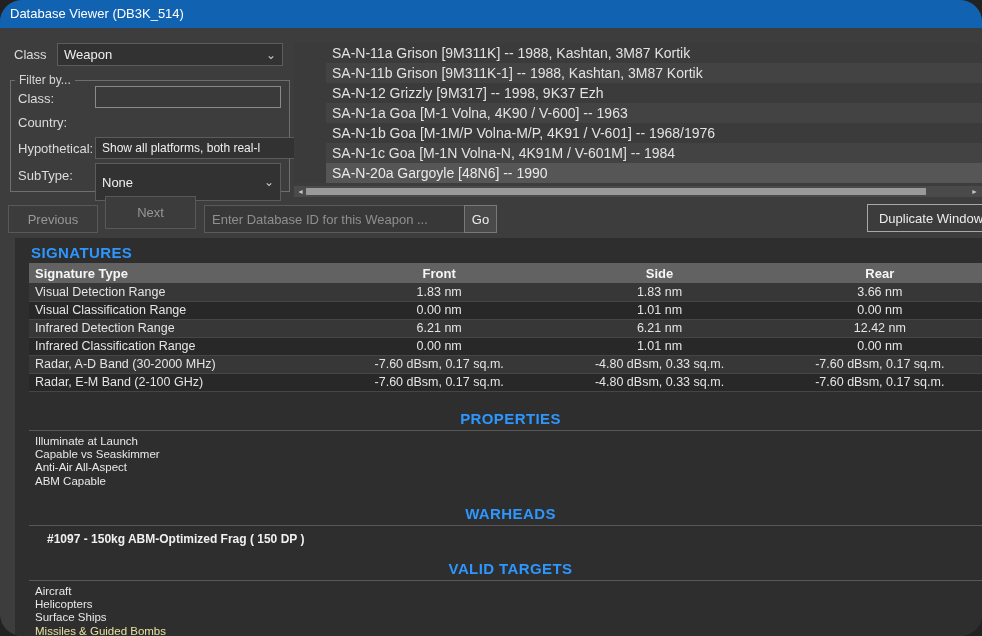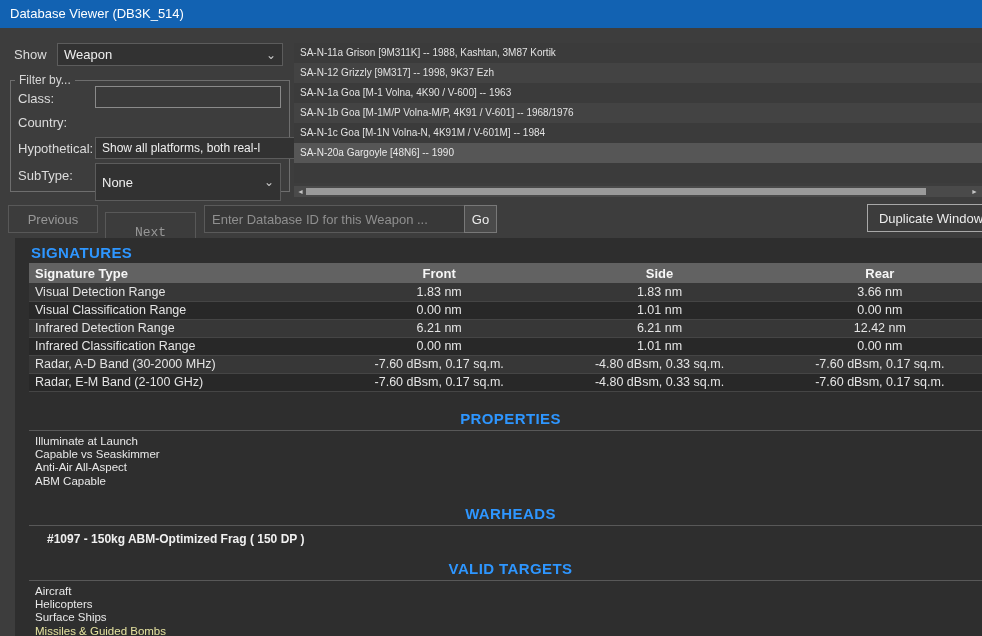--- a/index.html
+++ b/index.html
@@ -2,20 +2,21 @@
 <html style="--titlebar_bg: #1262b2; --panel_bg: #3d3d3d; --content_bg: #2e2e2e; --heading_text: #2e96ff; --target_highlight: #e6e3a0;"><head>
 <meta charset="utf-8">
 <style>
   * { margin:0; padding:0; box-sizing:border-box; }
   html,body { width:982px; height:636px; background:#222; }
   #app {
     position:relative; width:982px; height:636px; overflow:hidden;
     background:var(--panel_bg,#3d3d3d);
     font-family:"Liberation Sans","DejaVu Sans",sans-serif;
     color:#e6e6e6;
+    border-radius:22px;
   }
   .titlebar {
     position:absolute; left:0; top:0; width:100%; height:28px;
     background:var(--titlebar_bg,#1262b2); color:#fff;
     font-size:13px; line-height:28px; padding-left:10px;
   }
   .label { position:absolute; font-size:13px; color:#dcdcdc; white-space:nowrap; }
   .dropdown {
     position:absolute; background:#323232; border:1px solid #5c5c5c;
     display:flex; align-items:center; justify-content:space-between;
@@ -26,21 +27,21 @@
   .groupbox { position:absolute; left:10px; top:80px; width:280px; height:112px; border:1px solid #6e6e6e; }
   .grouplabel { position:absolute; left:4px; top:-8px; background:var(--panel_bg,#3d3d3d); padding:0 4px; font-size:12px; color:#d6d6d6; }
   .textinput {
     position:absolute; background:#3a3a3a; border:1px solid #8a8a8a;
     color:#eee; font-size:13px; padding:0 7px; font-family:inherit; outline:none;
   }
   .textinput.dbid { border-color:#5a5a5a; background:#383838; }
   .textinput::placeholder { color:#8f8f8f; opacity:1; }
 
   .weapon-list { position:absolute; left:294px; top:43px; width:688px; height:140px; background:#3b3b3b; overflow:hidden; }
-  .wrow { height:20px; line-height:20px; padding-left:6px; font-size:10px; color:#e2e2e2; white-space:nowrap; }
+  .wrow { height:20px; line-height:20px; padding-left:6px; font-size:14px; color:#e2e2e2; white-space:nowrap;margin-left:32px; }
   .wrow:nth-child(even) { background:#434343; }
   .wrow.sel { background:#565656; color:#e9e9e9; }
 
   .hscroll { position:absolute; left:294px; top:186px; width:688px; height:11px; background:#4a4a4a; }
   .hthumb { position:absolute; left:12px; top:2px; width:620px; height:7px; background:#9a9a9a; }
   .scroll-arrow { position:absolute; font-size:7px; line-height:11px; top:0; color:#c4c4c4; }
 
   .btn {
     position:absolute; background:#3c3c3c; border:1px solid #585858; color:#ededed;
     font-size:13px; font-family:inherit; display:flex; align-items:center; justify-content:center;
@@ -74,21 +75,21 @@
 </style>
 </head>
 <body>
 
 <div id="app">
 
   <div class="titlebar">
     <span>Database Viewer (DB3K_514)</span>
   </div>
 
-  <span class="label" style="left:14px; top:47px;">Show</span>
+  <span class="label" style="left:14px; top:47px;">Class</span>
   <div class="dropdown" style="left:57px; top:43px; width:226px; height:23px;">
     <span class="val">Weapon</span>
     <span class="chev">⌄</span>
   </div>
 
   <div class="groupbox">
     <span class="grouplabel">Filter by...</span>
   </div>
   <span class="label" style="left:18px; top:91px;">Class:</span>
   <input class="textinput" style="left: 95px; top: 86px; width: 186px; height: 22px;" value="">
@@ -99,34 +100,35 @@
     <span class="chev">⌄</span>
   </div>
   <span class="label" style="left:18px; top:168px;">SubType:</span>
   <div class="dropdown" style="left:95px; top:163px; width:186px; height:38px;">
     <span class="val">None</span>
     <span class="chev">⌄</span>
   </div>
 
   <div class="weapon-list">
       <div class="wrow">SA-N-11a Grison [9M311K] -- 1988, Kashtan, 3M87 Kortik</div>
+      <div class="wrow">SA-N-11b Grison [9M311K-1] -- 1988, Kashtan, 3M87 Kortik</div>
       <div class="wrow">SA-N-12 Grizzly [9M317] -- 1998, 9K37 Ezh</div>
       <div class="wrow">SA-N-1a Goa [M-1 Volna, 4K90 / V-600] -- 1963</div>
       <div class="wrow">SA-N-1b Goa [M-1M/P Volna-M/P, 4K91 / V-601] -- 1968/1976</div>
       <div class="wrow">SA-N-1c Goa [M-1N Volna-N, 4K91M / V-601M] -- 1984</div>
       <div class="wrow sel">SA-N-20a Gargoyle [48N6] -- 1990</div>
     </div>
   <div class="hscroll">
     <span class="scroll-arrow" style="left:3px;">◄</span>
     <div class="hthumb"></div>
     <span class="scroll-arrow" style="right:4px;">►</span>
   </div>
 
   <button class="btn disabled" style="left:8px; top:205px; width:90px; height:28px;">Previous</button>
-  <button class="btn disabled" style="left:105px; top:212px; width:91px; height:40px;font-family:Liberation Mono, monospace;">Next</button>
+  <button class="btn disabled" style="left:105px; top:196px; width:91px; height:33px;">Next</button>
   <input class="textinput dbid" style="left: 204px; top: 205px; width: 264px; height: 28px;" placeholder="Enter Database ID for this Weapon ...">
   <button class="btn go" style="left:464px; top:205px; width:33px; height:28px;">Go</button>
   <button class="btn dup" style="left:867px; top:204px; width:128px; height:28px;">Duplicate Window</button>
 
   <div class="content">
 
     <div class="sec" style="top:6px;">
       <div class="sec-heading" style="margin-left:16px;">SIGNATURES</div>
       <table class="sig-table">
         <thead>

